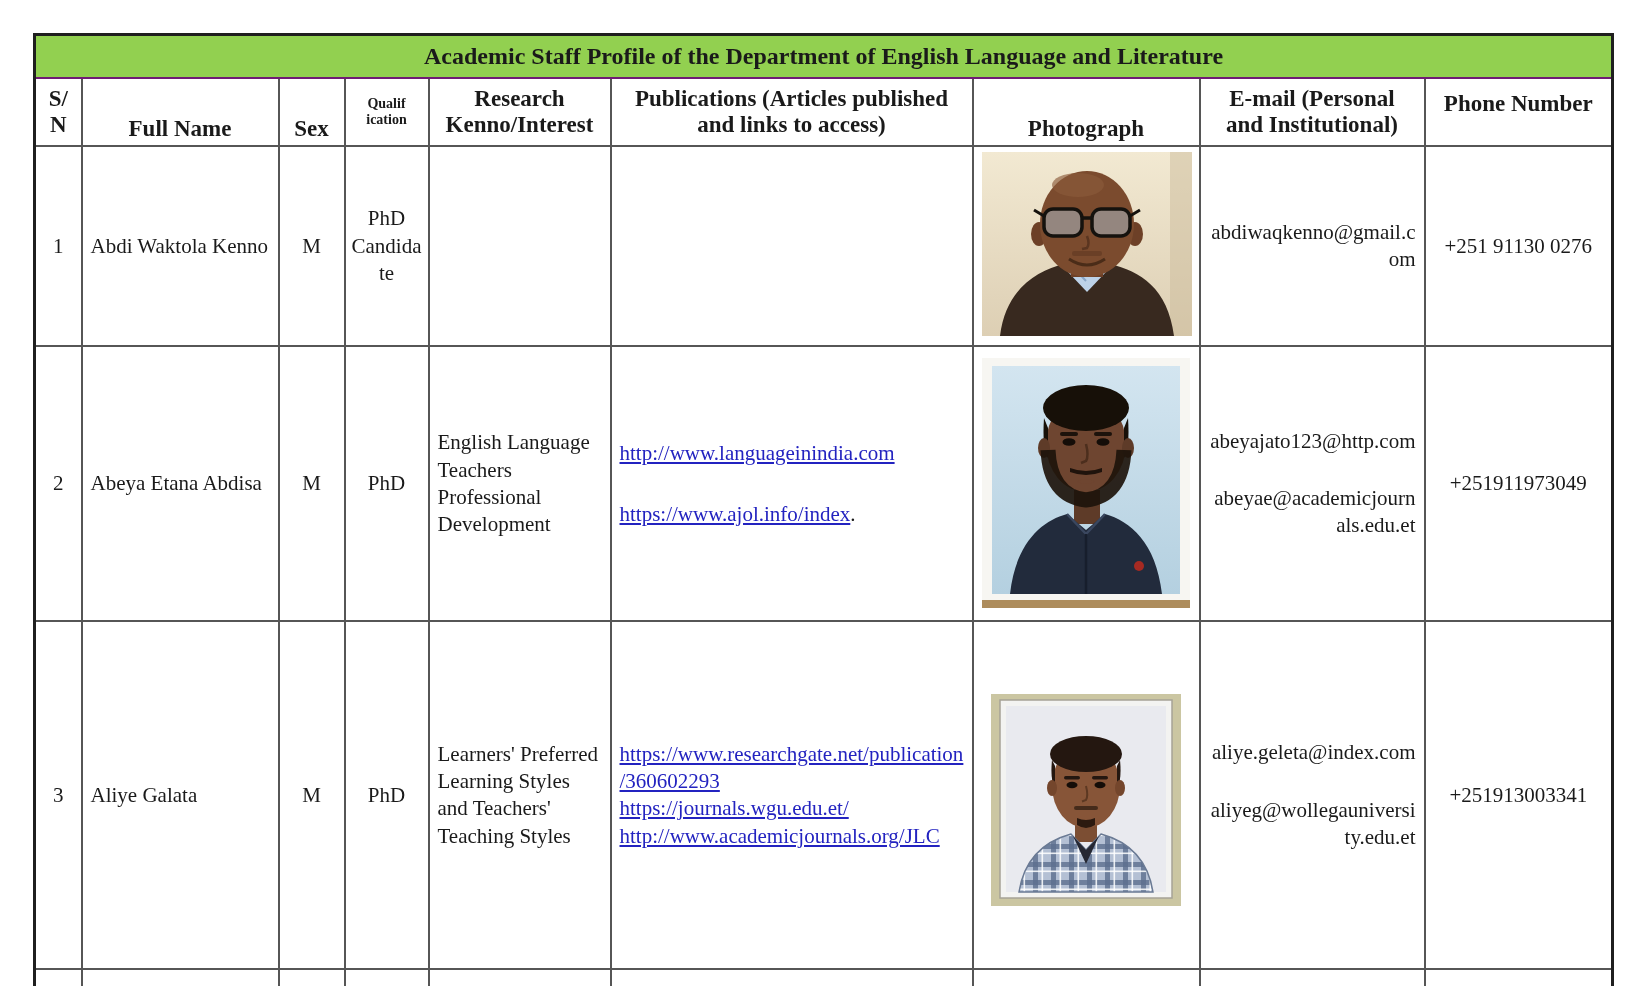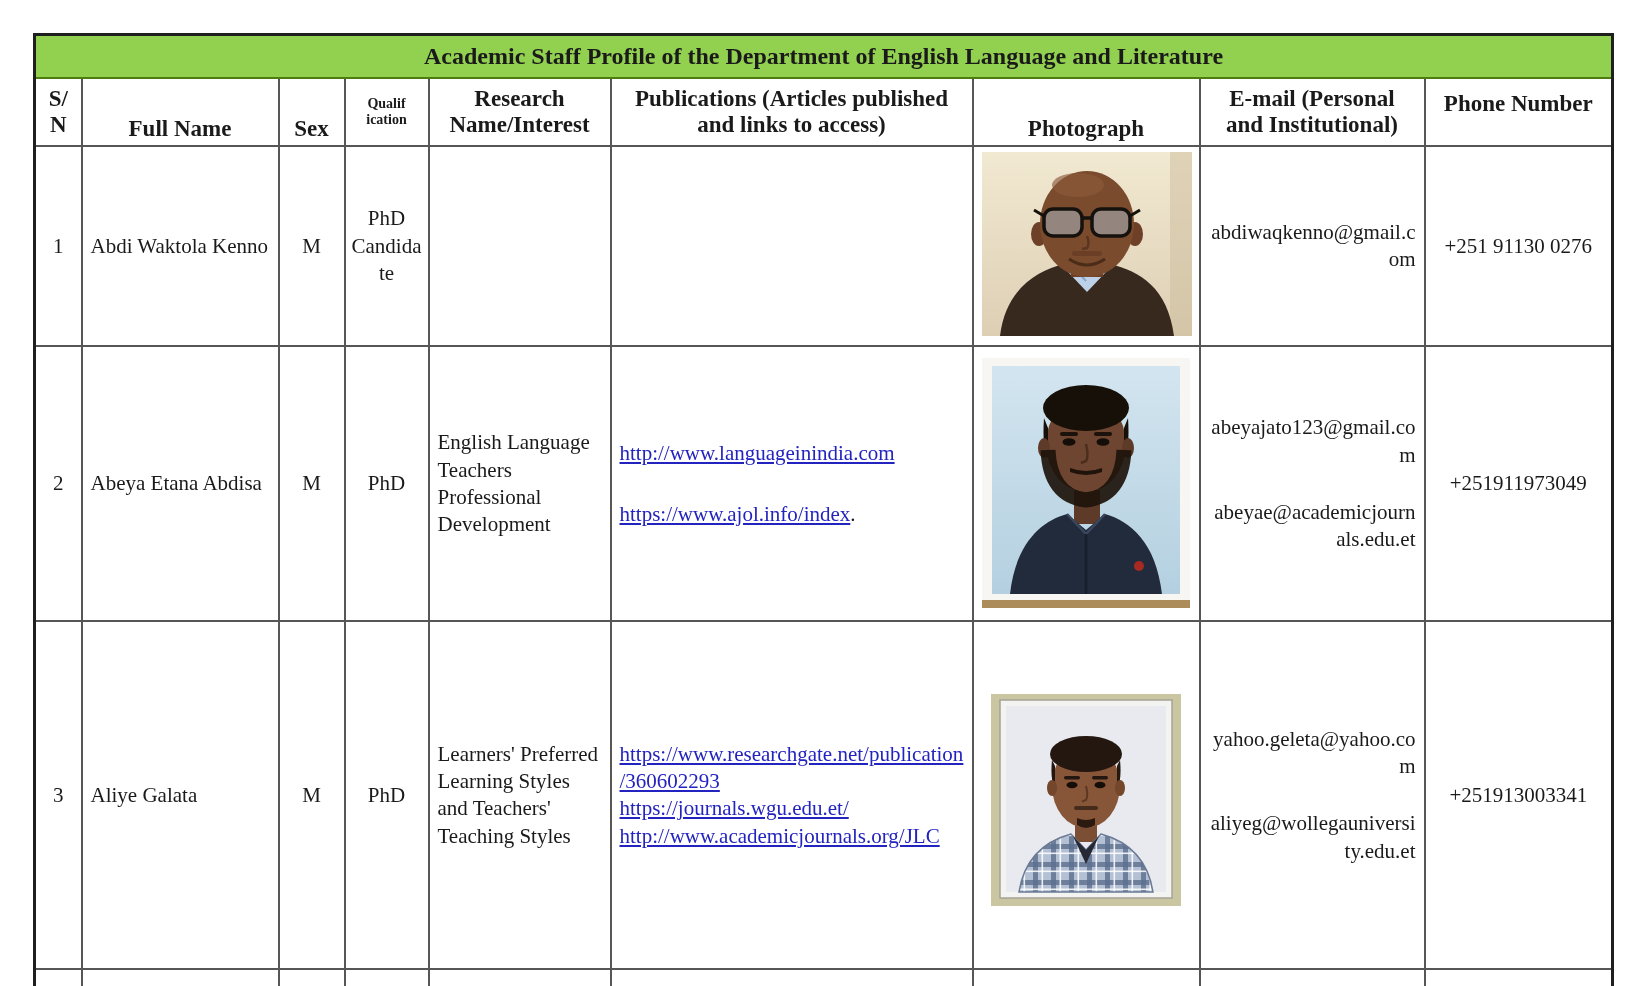--- a/index.html
+++ b/index.html
@@ -42,21 +42,21 @@
   .c-email    { width: 225px; }
   .c-phone    { width: 188px; }
 
   tr.title-row th {
     height: 37px;
     background: #92d050;
     font-size: 24px;
     font-weight: bold;
     text-align: center;
     padding: 2px 6px;
-    border: 2px solid #4d7c0f;
+    border: 2px solid #701a75;
   }
   tr.header-row th {
     height: 52px;
     font-size: 23px;
     font-weight: bold;
     text-align: center;
     white-space: pre-line;
     line-height: 1.12;
     background: #ffffff;
   }
@@ -128,21 +128,21 @@
     </tr>
 
     <tr class="header-row">
       <th class="h-sn">S/
 N</th>
       <th class="h-name">Full Name</th>
       <th class="h-sex">Sex</th>
       <th class="h-qual">Qualif
 ication</th>
       <th class="h-research">Research
-Name/Interest</th>
+Kenno/Interest</th>
       <th class="h-pubs">Publications (Articles published
 and links to access)</th>
       <th class="h-photo">Photograph</th>
       <th class="h-email">E-mail (Personal
 and Institutional)</th>
       <th class="h-phone">Phone Number</th>
     </tr>
 
     <tr class="row-1">
       <td class="center va-bottom">1</td>
@@ -224,21 +224,21 @@
             <ellipse cx="87" cy="84" rx="6.5" ry="3.8" fill="#140d08"></ellipse>
             <ellipse cx="121" cy="84" rx="6.5" ry="3.8" fill="#140d08"></ellipse>
             <path d="M104,86 q3,12 0,17 l-5,2" stroke="#4c2e1d" stroke-width="2.5" fill="none"></path>
             <path d="M88,110 Q104,116 120,110 L120,114 Q104,120 88,114 Z" fill="#1f130c"></path>
             <path d="M66,92 Q68,138 104,142 Q140,138 142,92" stroke="#1d130b" stroke-width="15" fill="none" opacity="0.92"></path>
             <path d="M95,124 Q104,127 113,124 Q109,121 104,121 Q99,121 95,124" fill="#6e4530"></path>
           </svg>
         </span>
       </td>
       <td class="email-cell left">
-        <span class="email-line">abeyajato123@gmail.com</span>
+        <span class="email-line">abeyajato123@http.com</span>
         <span class="email-line">abeyae@academicjournals.edu.et</span>
       </td>
       <td class="center">+251911973049</td>
     </tr>
 
     <tr class="row-3">
       <td class="center">3</td>
       <td class="left">Aliye Galata</td>
       <td class="center">M</td>
       <td class="center">PhD</td>
@@ -276,21 +276,21 @@
             <rect x="101" y="82" width="16" height="3.5" rx="1.7" fill="#241710"></rect>
             <ellipse cx="81" cy="91" rx="5.5" ry="3.2" fill="#140d08"></ellipse>
             <ellipse cx="109" cy="91" rx="5.5" ry="3.2" fill="#140d08"></ellipse>
             <path d="M95,92 q2.5,10 0,14 l-4,1.5" stroke="#5c3822" stroke-width="2" fill="none"></path>
             <rect x="83" y="112" width="24" height="4" rx="2" fill="#3a2416" opacity="0.85"></rect>
             <path d="M86,124 Q95,128 104,124 L104,131 Q95,137 86,131 Z" fill="#2c1a10"></path>
           </svg>
         </span>
       </td>
       <td class="email-cell left r3-pad-top">
-        <span class="email-line">yahoo.geleta@yahoo.com</span>
+        <span class="email-line">aliye.geleta@index.com</span>
         <span class="email-line">aliyeg@wollegauniversity.edu.et</span>
       </td>
       <td class="center r3-phone-pad">+251913003341</td>
     </tr>
 
     <tr class="empty-row">
       <td></td>
       <td></td>
       <td></td>
       <td></td>

